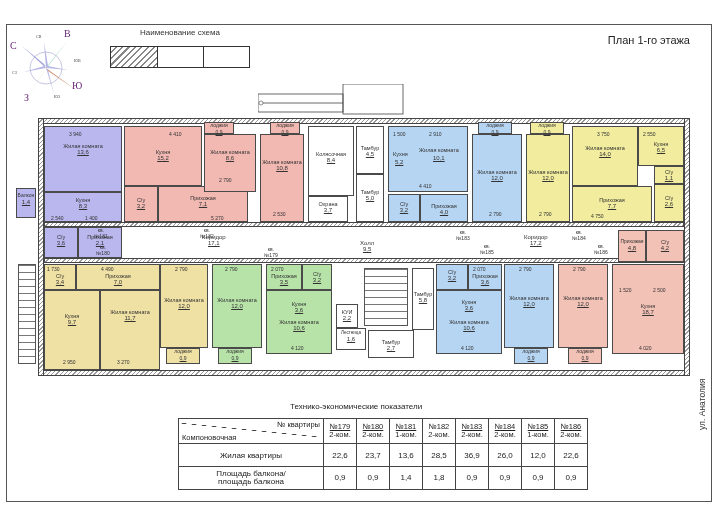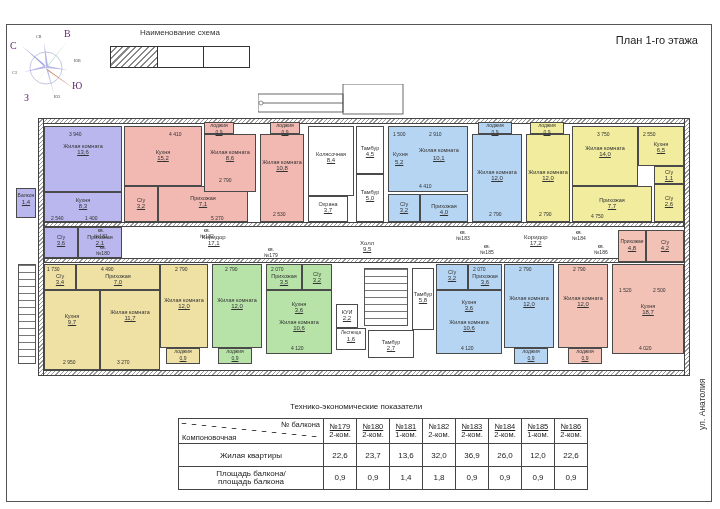--- a/index.html
+++ b/index.html
@@ -1,19 +1,19 @@
 <!DOCTYPE html>
 <html><head>
 <meta charset="utf-8">
 <style>
   html,body{margin:0;padding:0;background:#fff;}
   body{width:720px;height:509px;position:relative;overflow:hidden;font-family:"Liberation Sans",sans-serif;color:#222;}
   .frame{position:absolute;left:6px;top:24px;width:706px;height:478px;border:1.2px solid #555;box-sizing:border-box;}
   .abs{position:absolute;}
-  .title{position:absolute;right:22px;top:34px;font-size:11px;color:#222;}
+  .title{position:absolute;right:30px;top:34px;font-size:11px;color:#222;}
   .scheme-label{position:absolute;left:140px;top:28px;font-size:8px;color:#333;}
   .scheme{position:absolute;left:110px;top:46px;width:140px;height:22px;border:1.2px solid #333;box-sizing:border-box;background:#fff;}
   .scheme .hatch{position:absolute;left:0;top:0;width:46px;height:100%;background:repeating-linear-gradient(135deg,#fff 0 3px,#888 3px 4.5px);border-right:1.2px solid #333;}
   .scheme .div2{position:absolute;left:92px;top:0;width:0;height:100%;border-left:1.2px solid #333;}
   .compass{position:absolute;left:8px;top:28px;width:76px;height:76px;}
   .compass .lbl{position:absolute;font-family:"Liberation Serif",serif;color:#6a2a7a;}
   .building{position:absolute;left:38px;top:118px;width:652px;height:258px;}
   .wall{position:absolute;background:repeating-linear-gradient(135deg,#fff 0 2px,#999 2px 3px);border:1px solid #444;box-sizing:border-box;}
   .room{position:absolute;box-sizing:border-box;border:1px solid #4a4a4a;font-size:5.5px;color:#333;text-align:center;}
   .room .n{display:block;line-height:1.1;}
@@ -377,38 +377,38 @@
     <span class="a">18,7</span>
     <span class="d" style="left:26px;top:80px;">4 020</span>
   </div>
 </div>
 
 <div class="table-title">Технико-экономические показатели</div>
 <table class="tep">
   <tbody>
       <tr>
     <td class="hdr-name">
-      <span style="position:absolute;right:3px;top:1px;font-size:7.5px;">№ балкона</span>
+      <span style="position:absolute;right:3px;top:1px;font-size:7.5px;">№ квартиры</span>
       <span style="position:absolute;left:3px;bottom:1px;font-size:7.5px;">Компоновочная</span>
     </td>
     <td class="apt"><u>№179</u><span>2-ком.</span></td>
     <td class="apt"><u>№180</u><span>2-ком.</span></td>
     <td class="apt"><u>№181</u><span>1-ком.</span></td>
     <td class="apt"><span style="display:block">№182</span><span>2-ком.</span></td>
     <td class="apt"><u>№183</u><span>2-ком.</span></td>
     <td class="apt"><u>№184</u><span>2-ком.</span></td>
     <td class="apt"><u>№185</u><span>1-ком.</span></td>
     <td class="apt"><u>№186</u><span>2-ком.</span></td>
   </tr>
   <tr>
     <td class="rowname">Жилая квартиры</td>
     <td>22,6</td>
     <td>23,7</td>
     <td>13,6</td>
-    <td>32,0</td>
+    <td>28,5</td>
     <td>36,9</td>
     <td>26,0</td>
     <td>12,0</td>
     <td>22,6</td>
   </tr>
   <tr class="last">
     <td class="rowname"><span style="display:block">Площадь балкона/</span><span>площадь балкона</span></td>
     <td>0,9</td>
     <td>0,9</td>
     <td>1,4</td>

